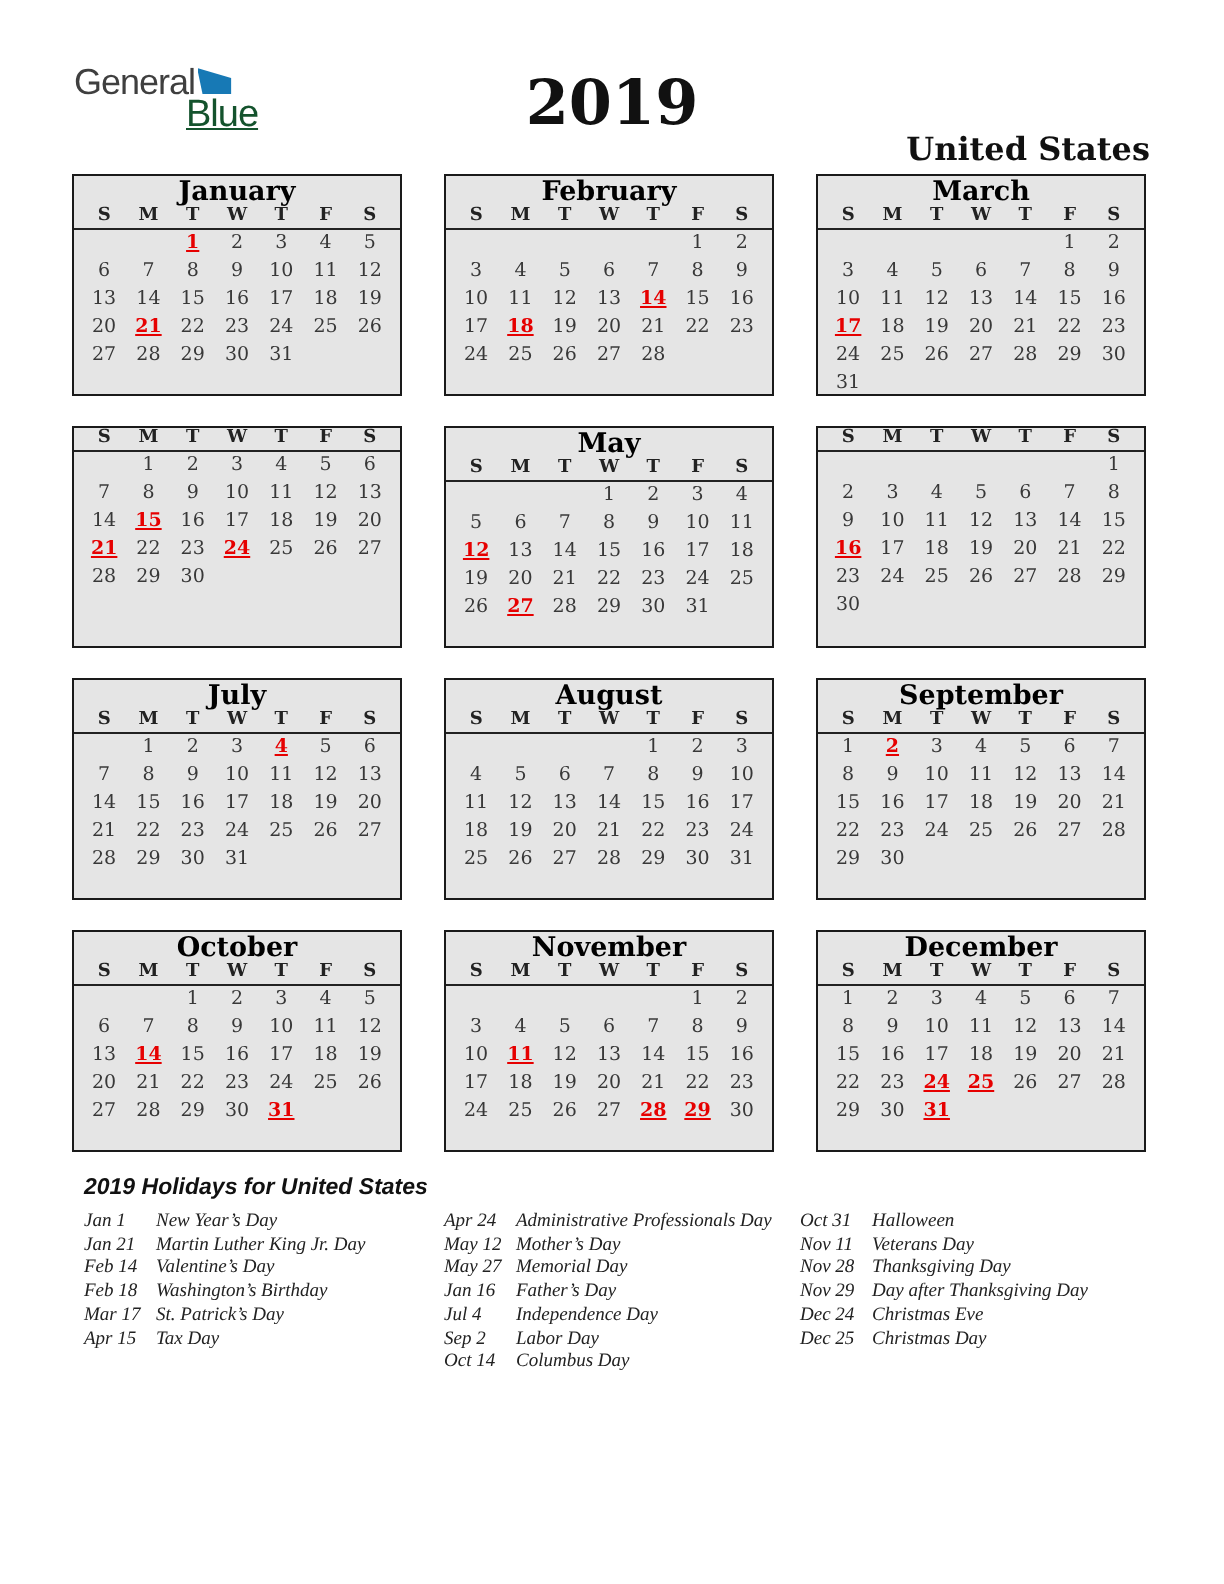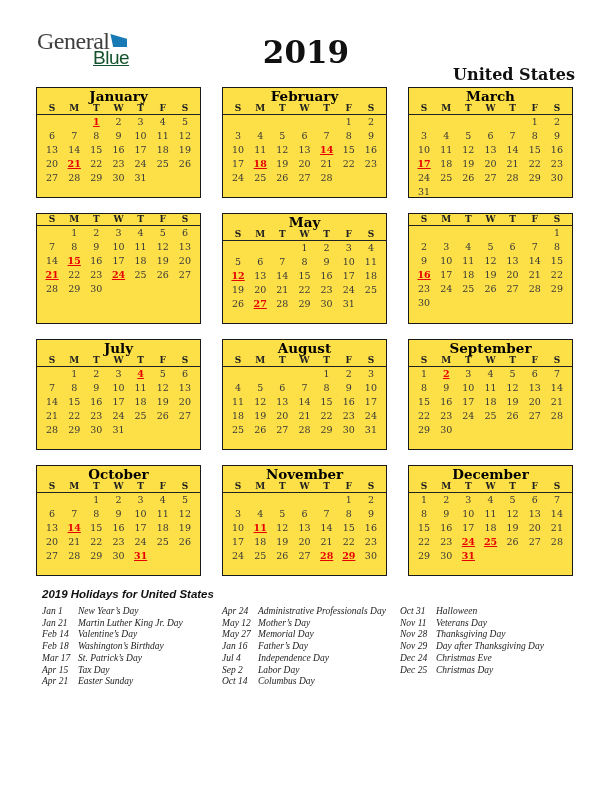--- a/index.html
+++ b/index.html
@@ -3,33 +3,33 @@
 <meta charset="utf-8">
 <style>
   html,body{margin:0;padding:0;background:#e9e9e9;}
   .page{
     position:relative;width:612px;height:792px;background:#ffffff;
     font-family:"Liberation Serif",serif;overflow:hidden;margin:0 auto;
   }
   
   .logo{position:absolute;left:37px;top:33px;width:110px;}
   .logo-row{display:flex;align-items:flex-start;}
-  .logo-general{font-family:Liberation Serif, serif;font-size:24px;line-height:17px;color:#3f3f3f;letter-spacing:-0.5px;}
+  .logo-general{font-family:Liberation Sans, sans-serif;font-size:18px;line-height:17px;color:#3f3f3f;letter-spacing:-0.5px;}
   .logo-triangle{width:17px;height:13px;margin-left:1px;margin-top:1px;background:#1779b5;
     clip-path:polygon(0 0,100% 38%,100% 100%,16% 100%);}
   .logo-blue{display:block;font-family:"Liberation Sans",sans-serif;font-size:19px;line-height:16px;color:#14532d;margin-left:56px;letter-spacing:-0.5px;text-decoration:underline;}
   .year-title{position:absolute;left:0;right:0;top:34px;text-align:center;
     font-family:"DejaVu Serif",serif;font-weight:700;font-size:31px;color:#111;}
   .region{position:absolute;right:37px;top:49px;text-align:right;
     font-family:"DejaVu Serif",serif;font-weight:700;font-size:16px;color:#111;margin-top:16px;}
   
   .months{position:absolute;left:36px;top:87px;display:grid;
     grid-template-columns:repeat(3,165px);column-gap:21px;row-gap:15px;}
   .month{width:165px;height:111px;border:1.5px solid #1a1a1a;box-sizing:border-box;
-    display:flex;flex-direction:column;background:#fde047;overflow:hidden;}
+    display:flex;flex-direction:column;background:#e5e5e5;overflow:hidden;}
   .month-title{text-align:center;font-family:"DejaVu Serif",serif;font-weight:700;
     font-size:13.5px;line-height:14px;padding-top:1px;color:#000;}
   .dow-row{display:grid;grid-template-columns:repeat(7,1fr);padding:0 4px;height:11px;
     border-bottom:1px solid #222;}
   .dow{text-align:center;font-family:"DejaVu Serif",serif;font-weight:700;font-size:9px;
     line-height:11px;color:#222;}
   .week{display:grid;grid-template-columns:repeat(7,1fr);padding:0 4px;}
   .day{text-align:center;font-family:"DejaVu Serif",serif;font-size:9.5px;line-height:14px;color:#383838;}
   .day.red{color:#e60000;font-weight:700;text-decoration:underline;}
   
@@ -784,24 +784,20 @@
             <span>Washington’s Birthday</span>
           </div>
           <div class="hrow">
             <span>Mar 17</span>
             <span>St. Patrick’s Day</span>
           </div>
           <div class="hrow">
             <span>Apr 15</span>
             <span>Tax Day</span>
           </div>
-          <div class="hrow">
-            <span>Apr 21</span>
-            <span>Easter Sunday</span>
-          </div>
         </div>
         <div class="hcol c1">
           <div class="hrow">
             <span>Apr 24</span>
             <span>Administrative Professionals Day</span>
           </div>
           <div class="hrow">
             <span>May 12</span>
             <span>Mother’s Day</span>
           </div>

